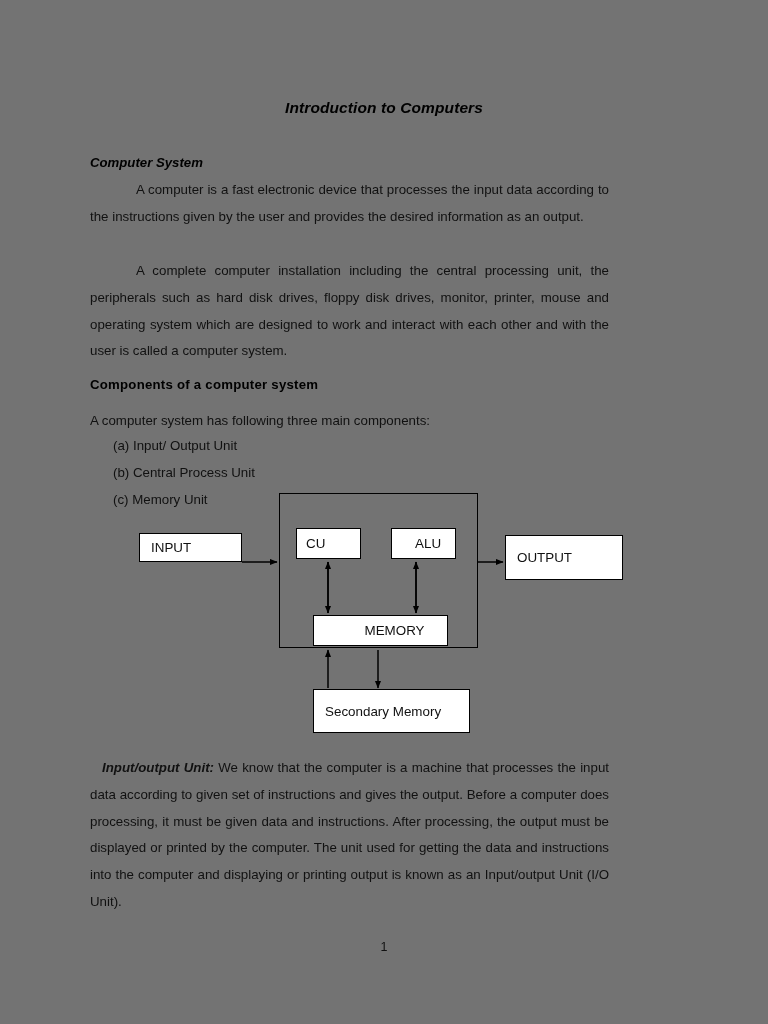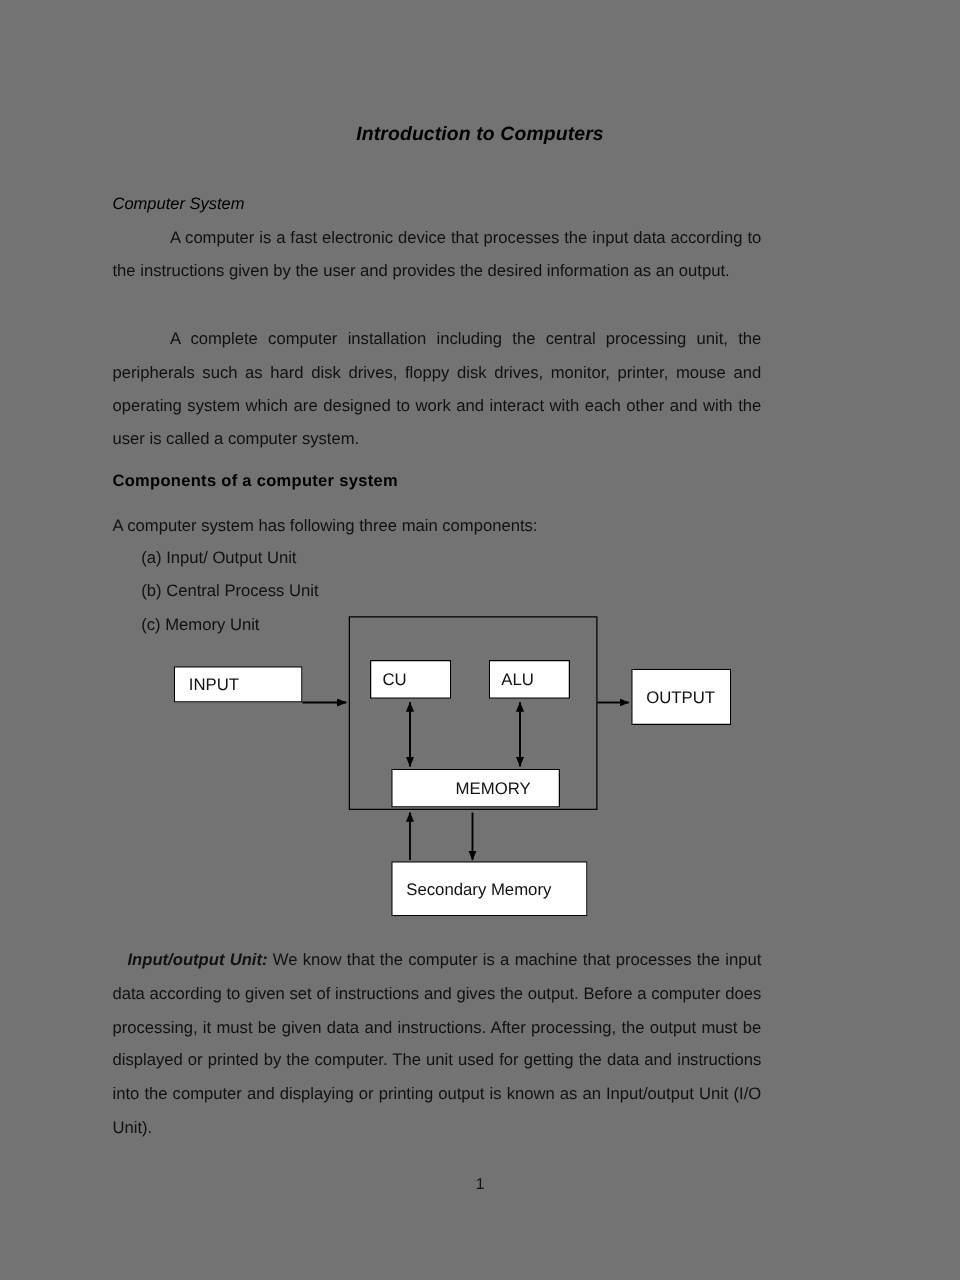--- a/index.html
+++ b/index.html
@@ -36,21 +36,21 @@
     font-style: italic;
     letter-spacing: 0.1px;
     color: #000;
   }
 
   
   .h-bold-italic {
     position: absolute;
     left: 90px;
     font-size: 13.2px;
-    font-weight: normal;
+    font-weight: bold;
     font-style: italic;
     color: #000;
     white-space: nowrap;
   }
   .h-bold {
     position: absolute;
     left: 90px;
     font-size: 13.2px;
     font-weight: bold;
     color: #000;
@@ -155,25 +155,25 @@
   <div class="list-item" style="top:492px;">(c) Memory Unit</div>
 
   <div class="diagram">
 
     <div class="cpu-container" style="left:279px; top:493px; width:199px; height:155px;"></div>
 
     <div class="dbox left" style="left:139px; top:533px; width:103px; height:29px;">INPUT</div>
 
     <div class="dbox left" style="left:296px; top:528px; width:65px; height:31px; padding-left:9px;">CU</div>
 
-    <div class="dbox left" style="left:391px; top:528px; width:65px; height:31px; padding-left:9px;">ALU</div>
+    <div class="dbox left" style="left:391px; top:528px; width:65px; height:31px; padding-left:23px;">ALU</div>
 
     <div class="dbox center" style="left:313px; top:615px; width:135px; height:31px;">MEMORY</div>
 
-    <div class="dbox left" style="left:505px; top:535px; width:80px; height:45px;">OUTPUT</div>
+    <div class="dbox left" style="left:505px; top:535px; width:118px; height:45px;">OUTPUT</div>
 
     <div class="dbox left" style="left:313px; top:689px; width:157px; height:44px;">Secondary Memory</div>
 
     <svg class="arrows">
       <defs>
         <marker id="ah" markerWidth="9" markerHeight="9" refX="7.4" refY="3.2" orient="auto" markerUnits="userSpaceOnUse">
           <path d="M0,0 L8,3.2 L0,6.4 z" fill="#000"></path>
         </marker>
       </defs>
 

